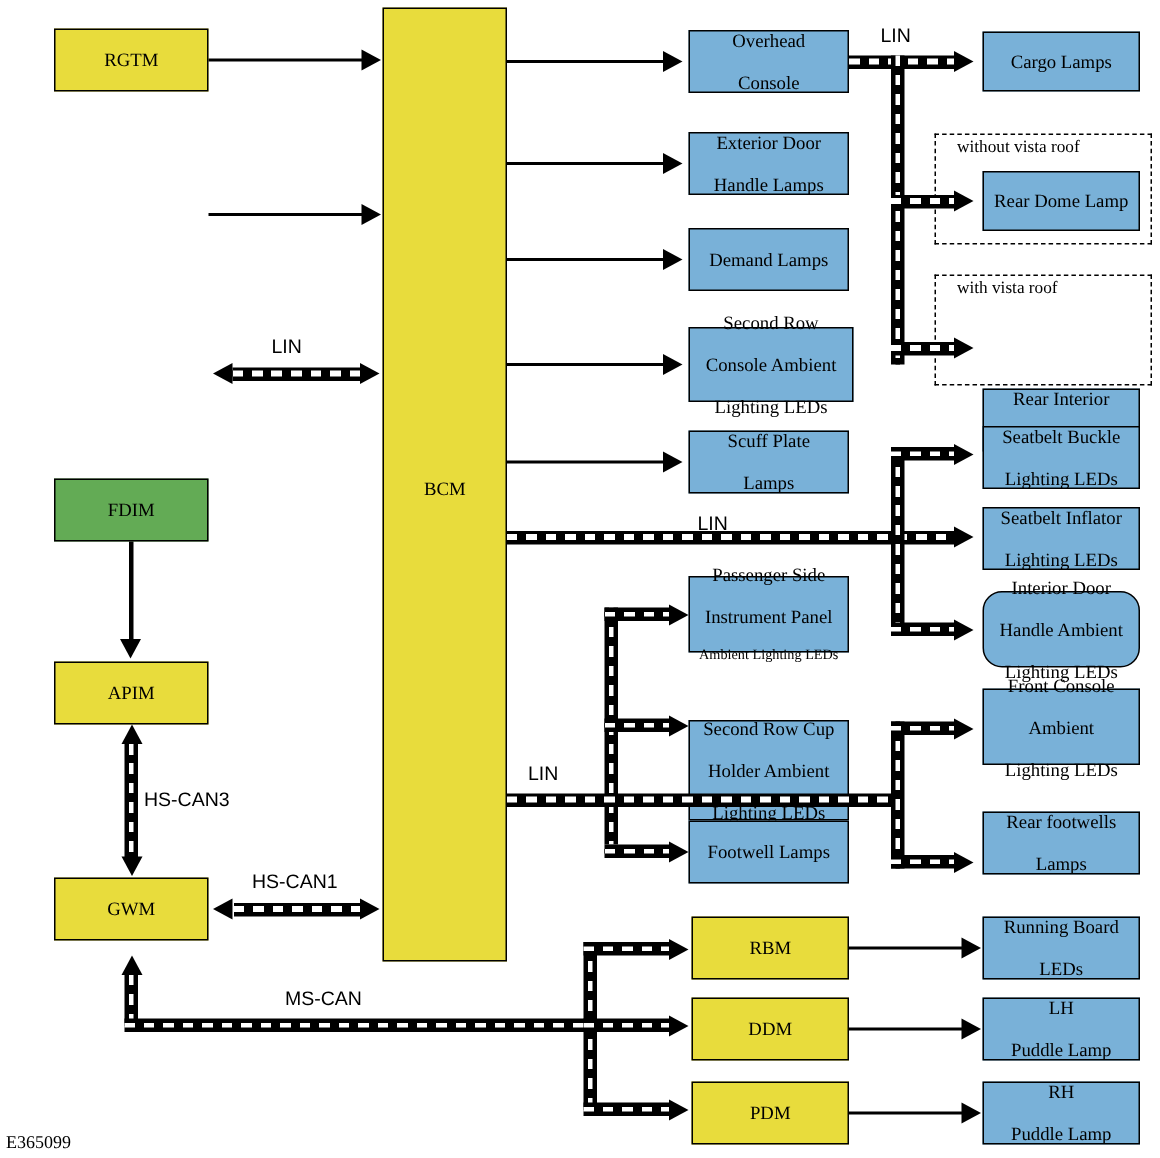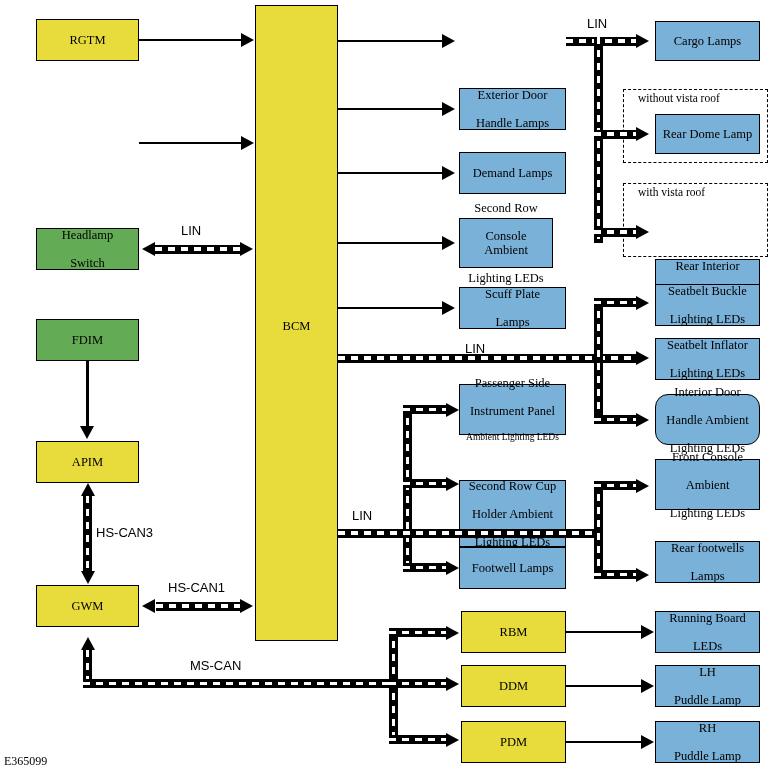--- a/index.html
+++ b/index.html
@@ -32,48 +32,48 @@
   #figcode{position:absolute;left:4px;bottom:3px;font-family:"Liberation Serif",serif;font-size:12px;color:#000;}
 </style>
 </head>
 <body>
 
 <div id="canvas">
 
   <div class="box yellow" style="left:36px;top:19px;width:103px;height:42px;">
     <span class="lbl">RGTM</span>
   </div>
-  <div class="box green" style="left:36px;top:228px;width:103px;height:42px;">
-    <span class="lbl">
-      <span>Headlamp</span><br><span>Switch</span>
-    </span>
-  </div>
   <div class="box green" style="left:36px;top:319px;width:103px;height:42px;">
     <span class="lbl">FDIM</span>
   </div>
   <div class="box yellow" style="left:36px;top:441px;width:103px;height:42px;">
     <span class="lbl">APIM</span>
   </div>
   <div class="box yellow" style="left:36px;top:585px;width:103px;height:42px;">
     <span class="lbl">GWM</span>
   </div>
 
   <div class="box yellow" style="left:255px;top:5px;width:83px;height:636px;">
     <span class="lbl" style="position:absolute;top:313px;">BCM</span>
   </div>
 
+  <div class="box blue" style="left:459px;top:20px;width:107px;height:42px;">
+    <span class="lbl">
+      <span>Overhead</span><br><span>Console</span>
+    </span>
+  </div>
   <div class="box blue" style="left:459px;top:88px;width:107px;height:42px;">
     <span class="lbl">
       <span>Exterior Door</span><br><span>Handle Lamps</span>
     </span>
   </div>
   <div class="box blue" style="left:459px;top:152px;width:107px;height:42px;">
     <span class="lbl">Demand Lamps</span>
   </div>
-  <div class="box blue" style="left:459px;top:218px;width:94px;height:50px;">
+  <div class="box blue" style="left:459px;top:218px;width:110px;height:50px;">
     <span class="lbl">
       <span>Second Row</span><br><span>Console Ambient</span><br><span>Lighting LEDs</span>
     </span>
   </div>
   <div class="box blue" style="left:459px;top:287px;width:107px;height:42px;">
     <span class="lbl">
       <span>Scuff Plate</span><br><span>Lamps</span>
     </span>
   </div>
   <div class="box blue" style="left:459px;top:384px;width:107px;height:51px;">

